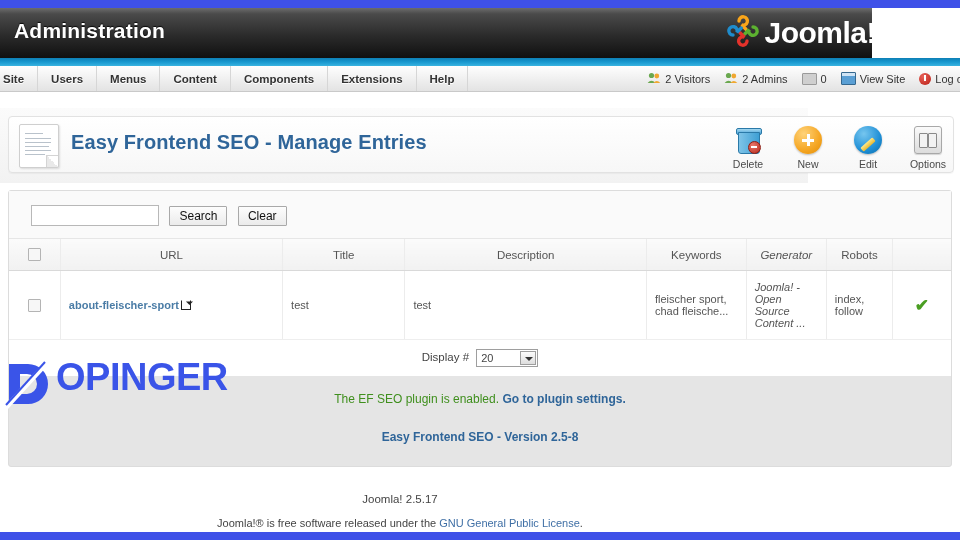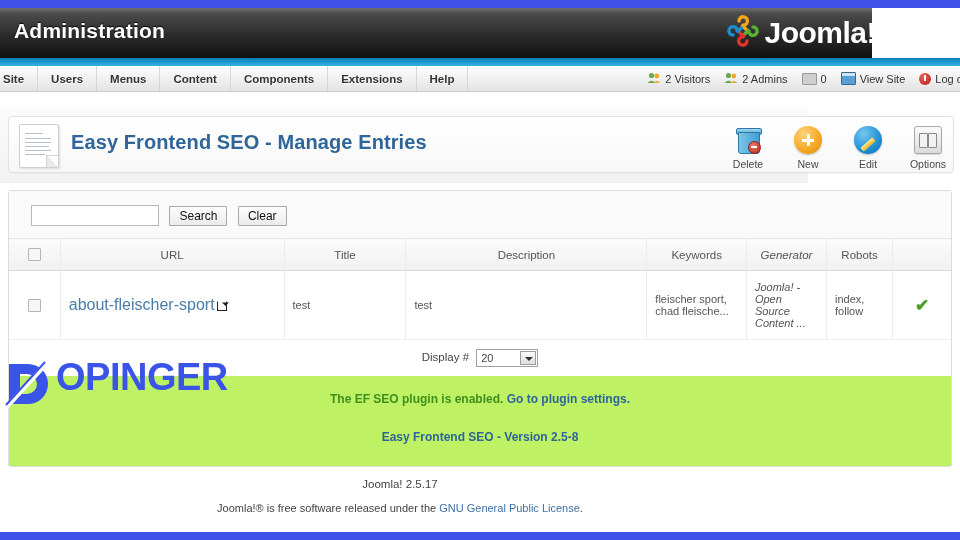--- a/index.html
+++ b/index.html
@@ -114,21 +114,21 @@
   .icon-edit:after{content:"";position:absolute;left:6px;top:16px;width:16px;height:5px;
     background:linear-gradient(to bottom,#ffe98a,#e8b830);transform:rotate(-42deg);border-radius:1px;}
   .icon-opt{width:26px;height:26px;background:linear-gradient(to bottom,#fafafa,#dcdcdc);
     border:1px solid #a8a8a8;border-radius:3px;position:relative;box-shadow:0 1px 1px rgba(0,0,0,.15);}
   .icon-opt .sl{position:absolute;top:6px;width:7px;height:13px;border:1px solid #8a8a8a;background:#f2f2f2;border-radius:1px;}
   .icon-opt .sl.a{left:4px;} .icon-opt .sl.b{left:13px;}
 
   
   .content{
     position:absolute;left:8px;top:190px;width:944px;
-    background:#bef264;border:1px solid #dcdcdc;border-radius:3px;
+    background:#e5e5e5;border:1px solid #dcdcdc;border-radius:3px;
     box-sizing:border-box;
   }
   .filterbar{padding:14px 0 12px 22px;background:#fafafa;border-bottom:1px solid #e6e6e6;}
   .srch{
     width:120px;height:17px;border:1px solid #b8b8b8;background:#fff;
     vertical-align:middle;font-size:11px;padding:1px 3px;box-sizing:content-box;
     font-family:"Liberation Sans",sans-serif;
   }
   .btn{
     display:inline-block;vertical-align:middle;margin-left:6px;
@@ -158,21 +158,21 @@
   .c-title{width:118px;}
   .c-desc{width:250px;}
   .c-key{width:88px;}
   .c-gen{width:66px;font-style:italic;}
   .c-rob{width:52px;}
   .c-state{width:46px;text-align:center;}
   .cb{
     display:inline-block;width:11px;height:11px;background:#f7f7f7;
     border:1px solid #b4b4b4;border-radius:1px;vertical-align:middle;
   }
-  a.urllink{color:#4a7ca6;text-decoration:none;font-size:16px;}
+  a.urllink{color:#4a7ca6;text-decoration:none;font-size:11px;font-weight:bold;}
   .extlink{display:inline-block;width:10px;height:10px;position:relative;margin-left:2px;vertical-align:-1px;}
   .extlink .bx{position:absolute;left:0;bottom:0;width:8px;height:8px;border:1.2px solid #222;border-top-color:transparent;}
   .extlink .ar{position:absolute;right:-1px;top:-1px;width:0;height:0;
     border-left:5px solid transparent;border-bottom:5px solid #222;transform:rotate(45deg);}
   .check-ok{color:#4a9e22;font-size:17px;line-height:1;font-weight:bold;}
 
   .displaybar{
     text-align:center;padding:9px 0 9px 0;font-size:11.5px;color:#444;background:#fff;
   }
   .displaybar .sel{
@@ -184,26 +184,26 @@
     position:absolute;right:1px;top:1px;width:16px;height:14px;
     background:linear-gradient(to bottom,#fcfcfc,#dedede);border:1px solid #9e9e9e;
     box-sizing:border-box;
   }
   .displaybar .sel .arw:after{
     content:"";position:absolute;left:4px;top:5px;width:0;height:0;
     border-left:4px solid transparent;border-right:4px solid transparent;border-top:4px solid #333;
   }
 
   .plugmsg{text-align:center;padding:16px 0 6px;font-size:12px;}
-  .plugmsg .ok{color:#3f8f1d;font-weight:bold;}
+  .plugmsg .ok{color:#3f8f1d;font-weight:normal;}
   .plugmsg a{color:#2f6599;font-weight:bold;text-decoration:none;}
   .verline{text-align:center;padding:18px 0 22px;font-size:12px;color:#2f6599;font-weight:bold;}
 
   
-  .footer{position:absolute;left:0;bottom:23px;width:800px;text-align:center;}
+  .footer{position:absolute;left:0;bottom:8px;width:800px;text-align:center;}
   .foot1{font-size:11.5px;color:#444;padding-bottom:12px;}
   .foot2{font-size:11px;color:#444;padding-bottom:3px;}
   .foot2 a{color:#3f6fa5;text-decoration:none;text-align:center;}
 
   
   .watermark{position:absolute;left:2px;top:358px;display:flex;align-items:flex-start;}
   .wm-d{position:relative;width:52px;height:52px;margin-right:2px;}
   .wm-text{font-size:38px;font-weight:bold;color:#3a54e8;letter-spacing:-0.5px;line-height:1;}
 </style>
 </head>

